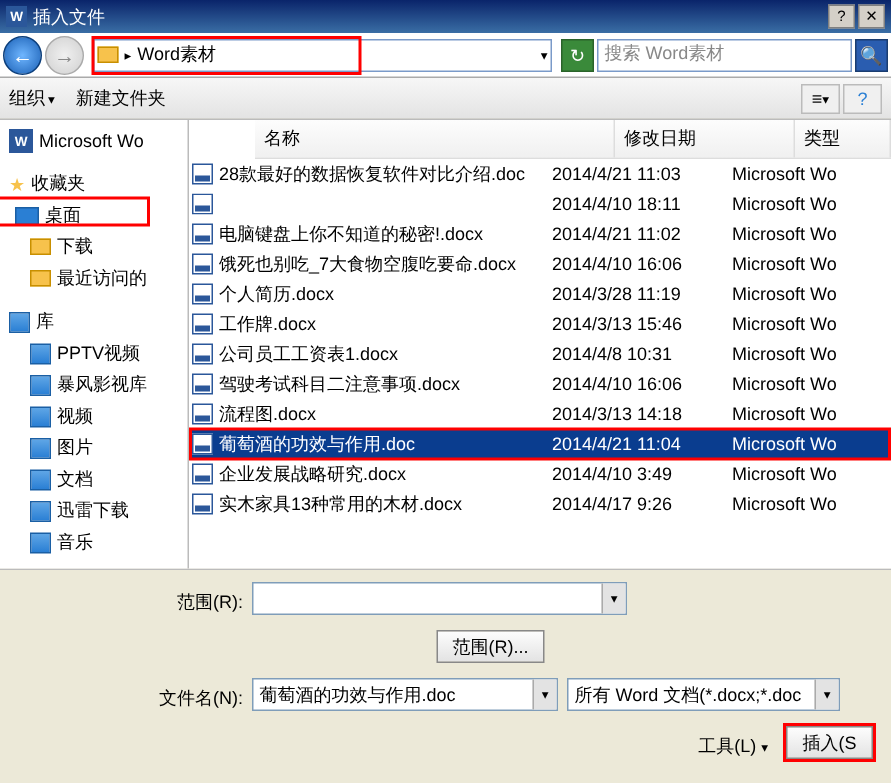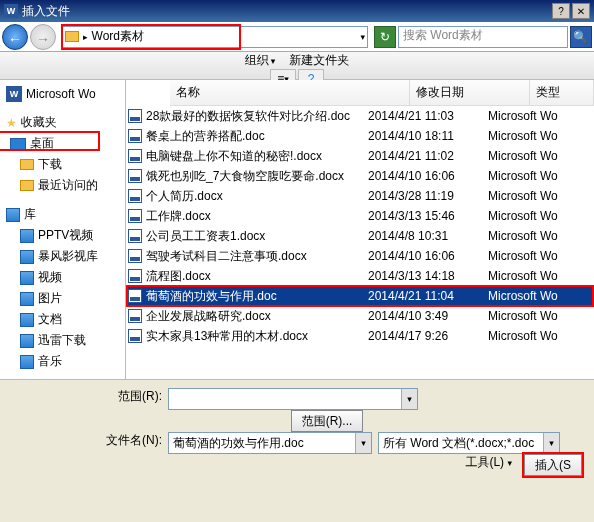--- a/index.html
+++ b/index.html
@@ -11,21 +11,21 @@
   .title-btns div { width:18px; height:16px; background:#d4d0c8; border:1px solid #808080; display:flex; align-items:center; justify-content:center; font-size:10px; color:#000;}
   .navbar { background:#fff; border-bottom:1px solid #aaa; height:30px; display:flex; align-items:center; padding:2px; gap:2px;}
   .navbtn { width:26px; height:26px; border-radius:50%; display:flex; align-items:center; justify-content:center; color:#fff; font-size:14px; }
   .navback { background: radial-gradient(#6fb6ff,#1a5fb4); border:1px solid #0a3d7a;}
   .navfwd { background: radial-gradient(#f0f0f0,#d0d0d0); border:1px solid #aaa; color:#888;}
   .pathbox { flex:1; height:22px; border:1px solid #7a9ac9; background:#fff; display:flex; align-items:center; margin:0 4px; padding:0 2px; gap:4px; position:relative;}
   .red-rect-path { position:absolute; left:-2px; top:-3px; width:180px; height:26px; border:2px solid red; pointer-events:none;}
   .refreshbtn { width:22px; height:22px; background:#3a8a3a; color:#fff; display:flex; align-items:center; justify-content:center; border:1px solid #2a632a;}
   .searchbox { width:170px; height:22px; border:1px solid #7a9ac9; background:#fff; display:flex; padding:0 4px; color:#888;}
   .searchbtn { width:22px; height:22px; background:#2a5db0; color:#fff; display:flex; align-items:center; justify-content:center; border:1px solid #1a3d70;}
-  .toolbar { height:28px; background:linear-gradient(#f7f7f7,#e3e3e3); border-bottom:1px solid #bbb; display:flex; align-items:center; justify-content:space-between; padding:0 6px;flex-direction:column;}
+  .toolbar { height:28px; background:linear-gradient(#f7f7f7,#e3e3e3); border-bottom:1px solid #bbb; display:flex; align-items:center; justify-content:space-between; padding:0 6px;}
   .toolbar .left { display:flex; gap:14px;}
   .toolbar .tb-item { display:flex; align-items:center; gap:2px; cursor:default;}
   .toolbar .right { display:flex; gap:2px;}
   .toolbar .right div { width:26px; height:20px; border:1px solid #bbb; background:#f0f0f0; display:flex; align-items:center; justify-content:center;}
   .mainarea { display:flex; height:300px; border-bottom:1px solid #bbb;}
   .sidebar { width:126px; background:#fff; border-right:1px solid #bbb; overflow:hidden; padding:4px 0;}
   .recent-row { display:flex; align-items:center; gap:4px; padding:2px 6px;}
   .word-icon { width:16px; height:16px; background:#2b579a; color:#fff; display:flex; align-items:center; justify-content:center; font-size:9px; font-weight:bold;}
   .side-group { margin-top:8px;}
   .side-header { display:flex; align-items:center; gap:4px; padding:2px 6px;}
@@ -43,21 +43,21 @@
   .rows { flex:1; overflow:hidden;}
   .row { display:flex; align-items:center; height:20px; padding:0 2px; position:relative;}
   .row .cell-name { width:240px; display:flex; align-items:center; gap:4px; overflow:hidden; white-space:nowrap;}
   .row .cell-date { width:120px; white-space:nowrap;}
   .row .cell-type { flex:1; white-space:nowrap; overflow:hidden;}
   .row.selected { background:#0a3d8f; color:#fff;}
   .row-red { position:absolute; left:0; top:-1px; right:0; height:22px; border:2px solid red; pointer-events:none;}
   .doc-icon { width:14px; height:14px; background:#fff; border:1px solid #2b579a; position:relative;}
   .doc-icon::after { content:""; position:absolute; left:1px; right:1px; top:7px; height:4px; background:#2b579a;}
   .bottom { padding:8px 12px 4px 12px; background:#ece9d8;}
-  .bottom-row { display:flex; align-items:flex-start; margin-bottom:0; gap:6px;}
+  .bottom-row { display:flex; align-items:flex-end; margin-bottom:10px; gap:6px;}
   .bottom-label { width:150px; text-align:right;}
   .combo { height:22px; border:1px solid #7f9db9; background:#fff; display:flex; align-items:center; padding:0 4px; position:relative; flex:1;}
   .combo .arrow { position:absolute; right:0; top:0; width:16px; height:100%; background:#e3e3e3; border-left:1px solid #aaa; display:flex; align-items:center; justify-content:center;}
   .btn { height:22px; padding:0 10px; background:linear-gradient(#fdfdfd,#e3e3e3); border:1px solid #888; display:inline-flex; align-items:center; position:relative;}
   .filetype-combo { width:182px; flex:none;}
   .filename-combo { width:204px; flex:none;}
   .insert-red { position:absolute; left:-3px; top:-3px; right:-3px; bottom:-3px; border:2px solid red;}
   .tri-down { font-size:9px;}
 </style>
 </head>
@@ -179,21 +179,20 @@
           <div class="cell-name">
             <span class="doc-icon"></span>
             <span>28款最好的数据恢复软件对比介绍.doc</span>
           </div>
           <div class="cell-date">2014/4/21 11:03</div>
           <div class="cell-type">Microsoft Wo</div>
         </div>
         <div class="row">
           <div class="cell-name">
             <span class="doc-icon"></span>
-            <span>餐桌上的营养搭配.doc</span>
           </div>
           <div class="cell-date">2014/4/10 18:11</div>
           <div class="cell-type">Microsoft Wo</div>
         </div>
         <div class="row">
           <div class="cell-name">
             <span class="doc-icon"></span>
             <span>电脑键盘上你不知道的秘密!.docx</span>
           </div>
           <div class="cell-date">2014/4/21 11:02</div>

